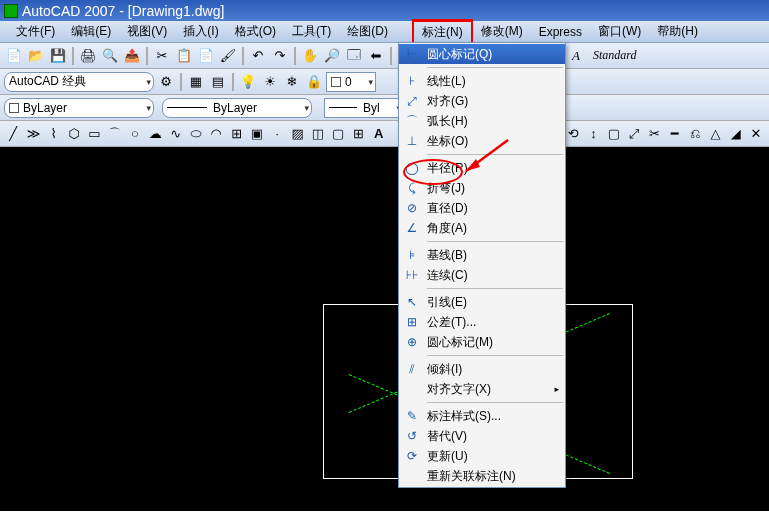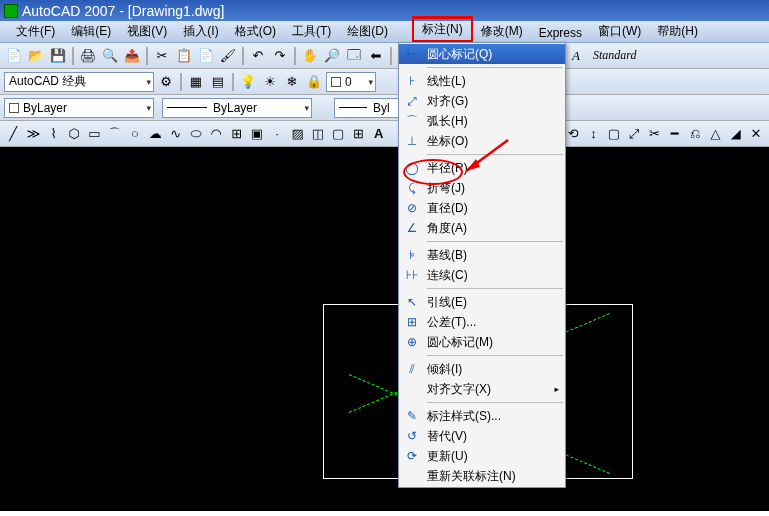--- a/index.html
+++ b/index.html
@@ -24,21 +24,21 @@
   width: 14px;
   height: 14px;
   background: #0a0;
   border: 1px solid #050;
   margin-right: 4px;
 }
 .menubar {
   height: 22px;
   background: linear-gradient(#dce6f4, #b8cce8);
   display: flex;
-  align-items: flex-end;
+  align-items: center;
   padding-left: 8px;
   border-bottom: 1px solid #8ba5c8;
 }
 .menu-item {
   padding: 2px 8px;
   cursor: default;
 }
 .menu-item.highlighted {
   border: 2px solid #e00;
   border-top-width: 3px;
@@ -73,21 +73,21 @@
   align-items: center;
   position: relative;
 }
 .dropdown::after {
   content: "▾";
   position: absolute;
   right: 2px;
   font-size: 9px;
   color: #333;
 }
-.dropdown.w150 { width: 150px; }
+.dropdown.w150 { width: 150px; border-radius: 8px; }
 .dropdown.w50 { width: 50px; }
 .layer-swatch {
   width: 10px; height: 10px;
   border: 1px solid #555;
   margin-right: 4px;
 }
 .canvas-area {
   position: relative;
   width: 769px;
   height: 364px;
@@ -247,21 +247,21 @@
 
 <div class="toolbar">
   <div class="dropdown w150">
     <div class="layer-swatch" style="background:#fff;"></div>
     <span>ByLayer</span>
   </div>
   <div class="dropdown w150" style="margin-left:6px;">
     <span style="display:inline-block;width:40px;border-top:1px solid #000;margin-right:6px;"></span>
     <span>ByLayer</span>
   </div>
-  <div class="dropdown" style="width:80px;margin-left:20px;">
+  <div class="dropdown" style="width:80px;margin-left:10px;">
     <span style="display:inline-block;width:28px;border-top:1px solid #000;margin-right:6px;"></span>
     <span>Byl</span>
   </div>
 </div>
 
 <div class="toolbar">
   <span class="tb-btn">╱</span>
   <span class="tb-btn">≫</span>
   <span class="tb-btn">⌇</span>
   <span class="tb-btn">⬡</span>

